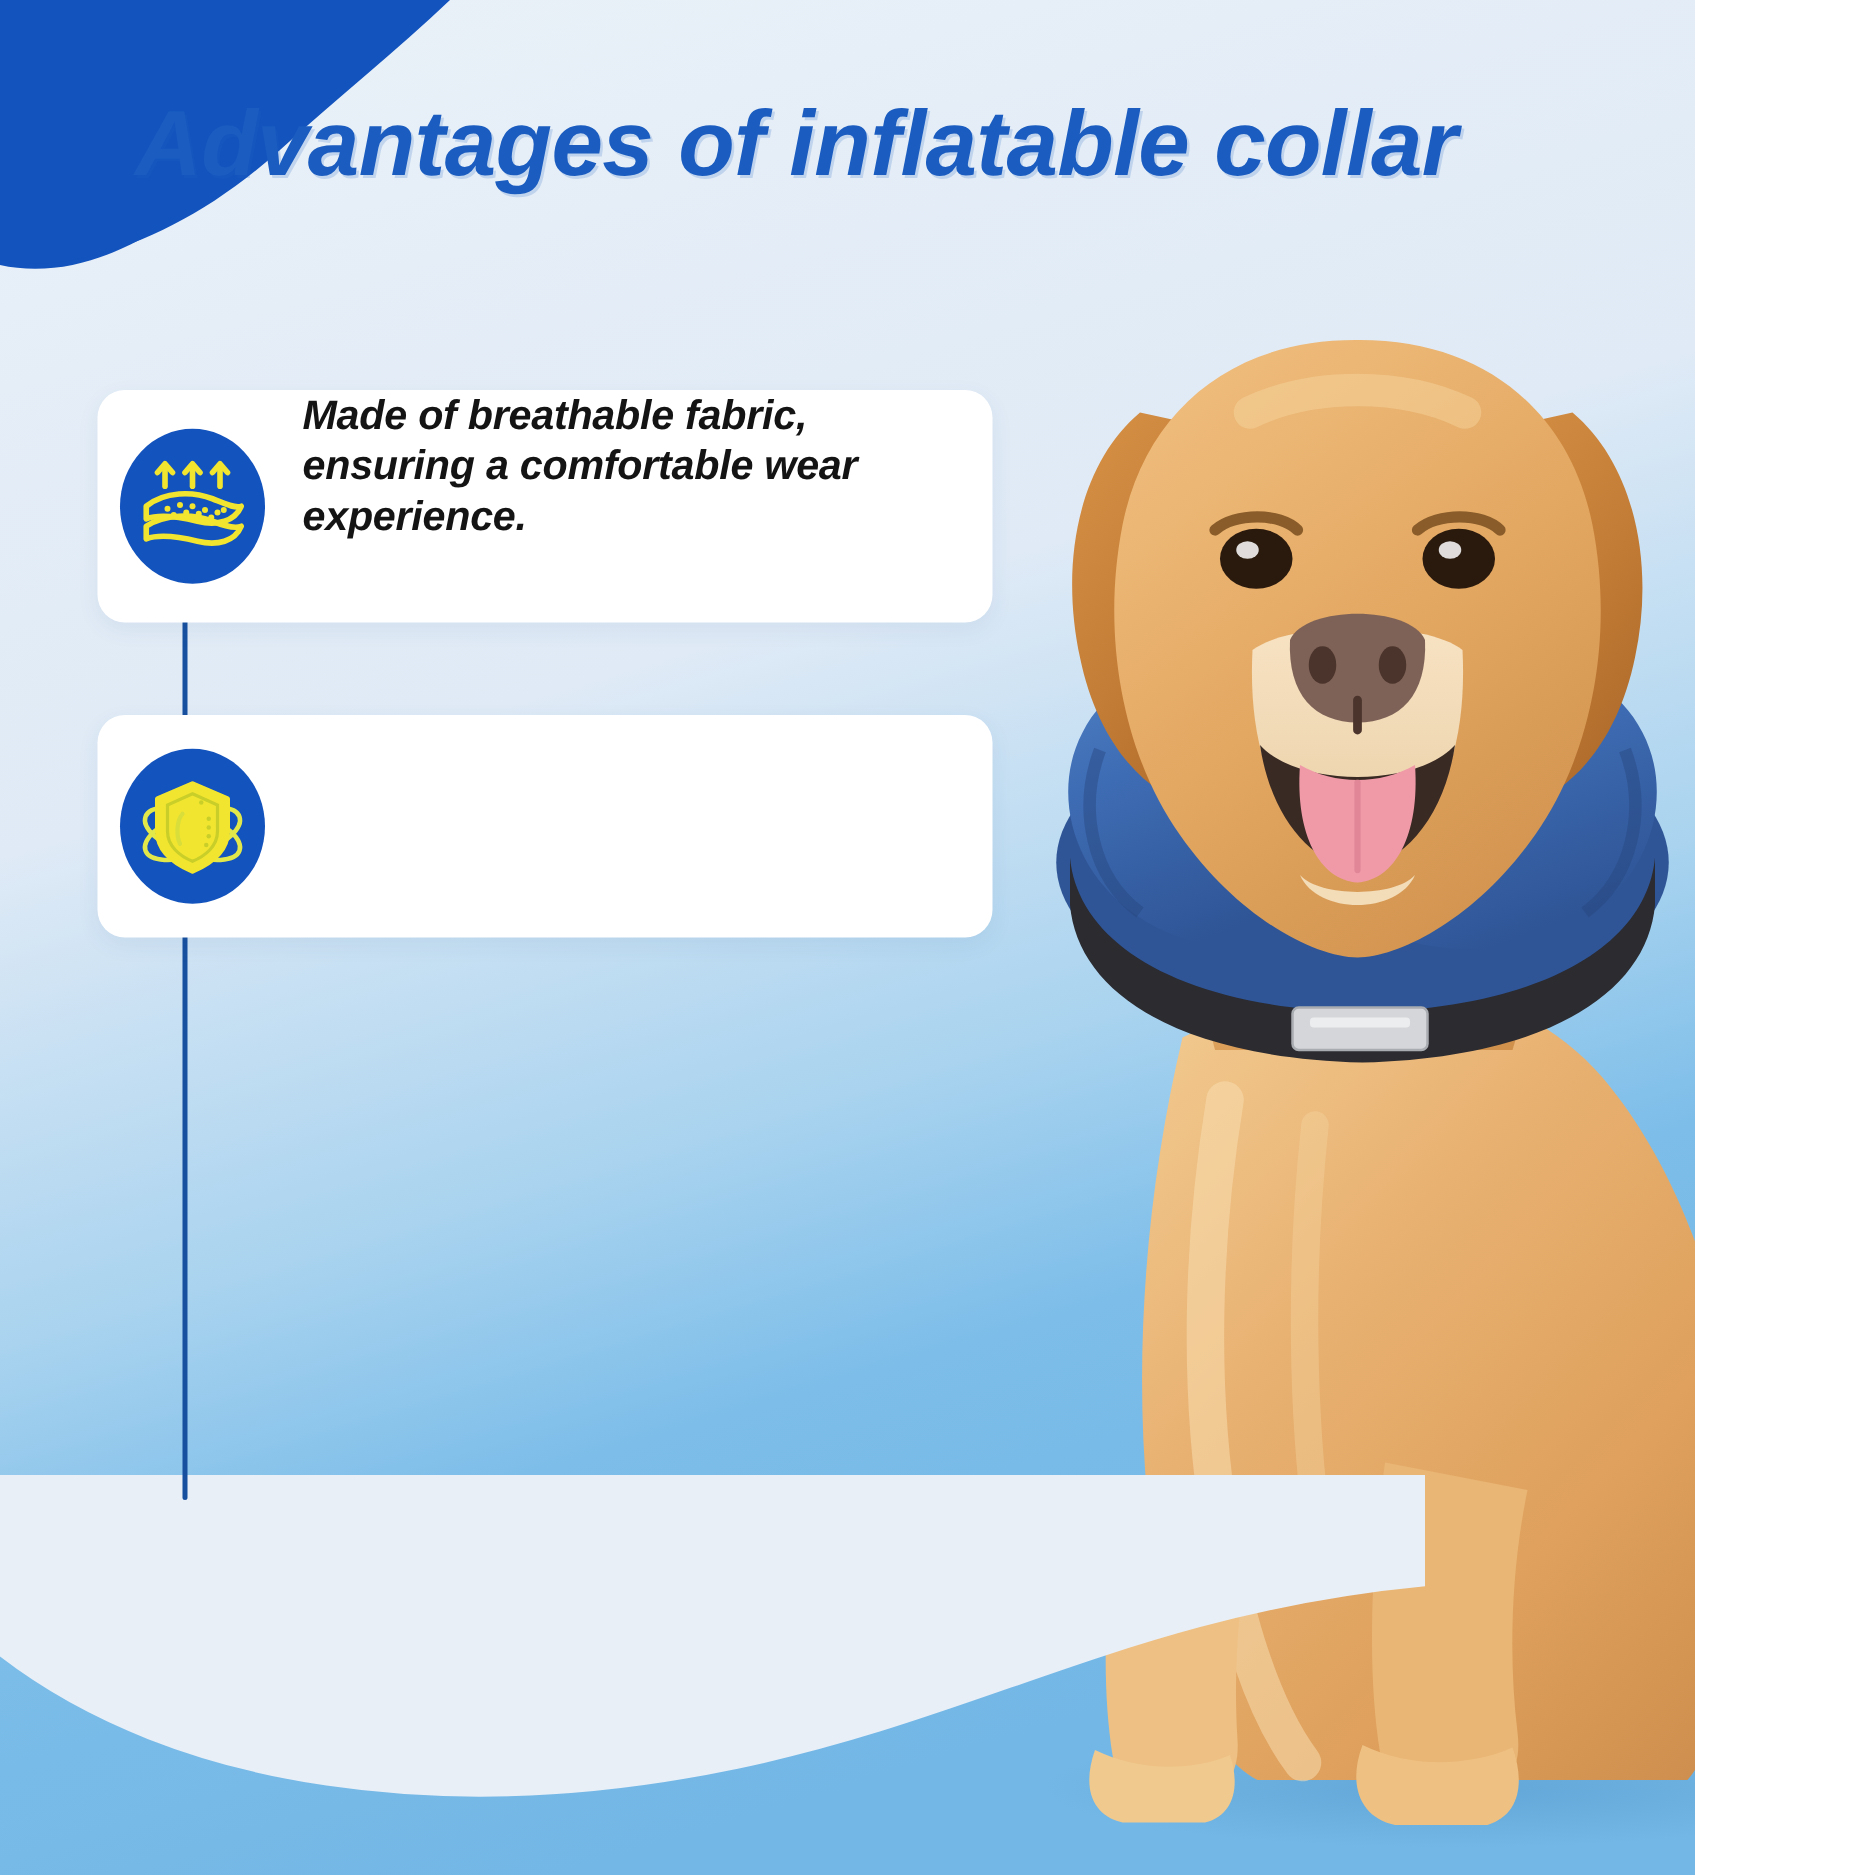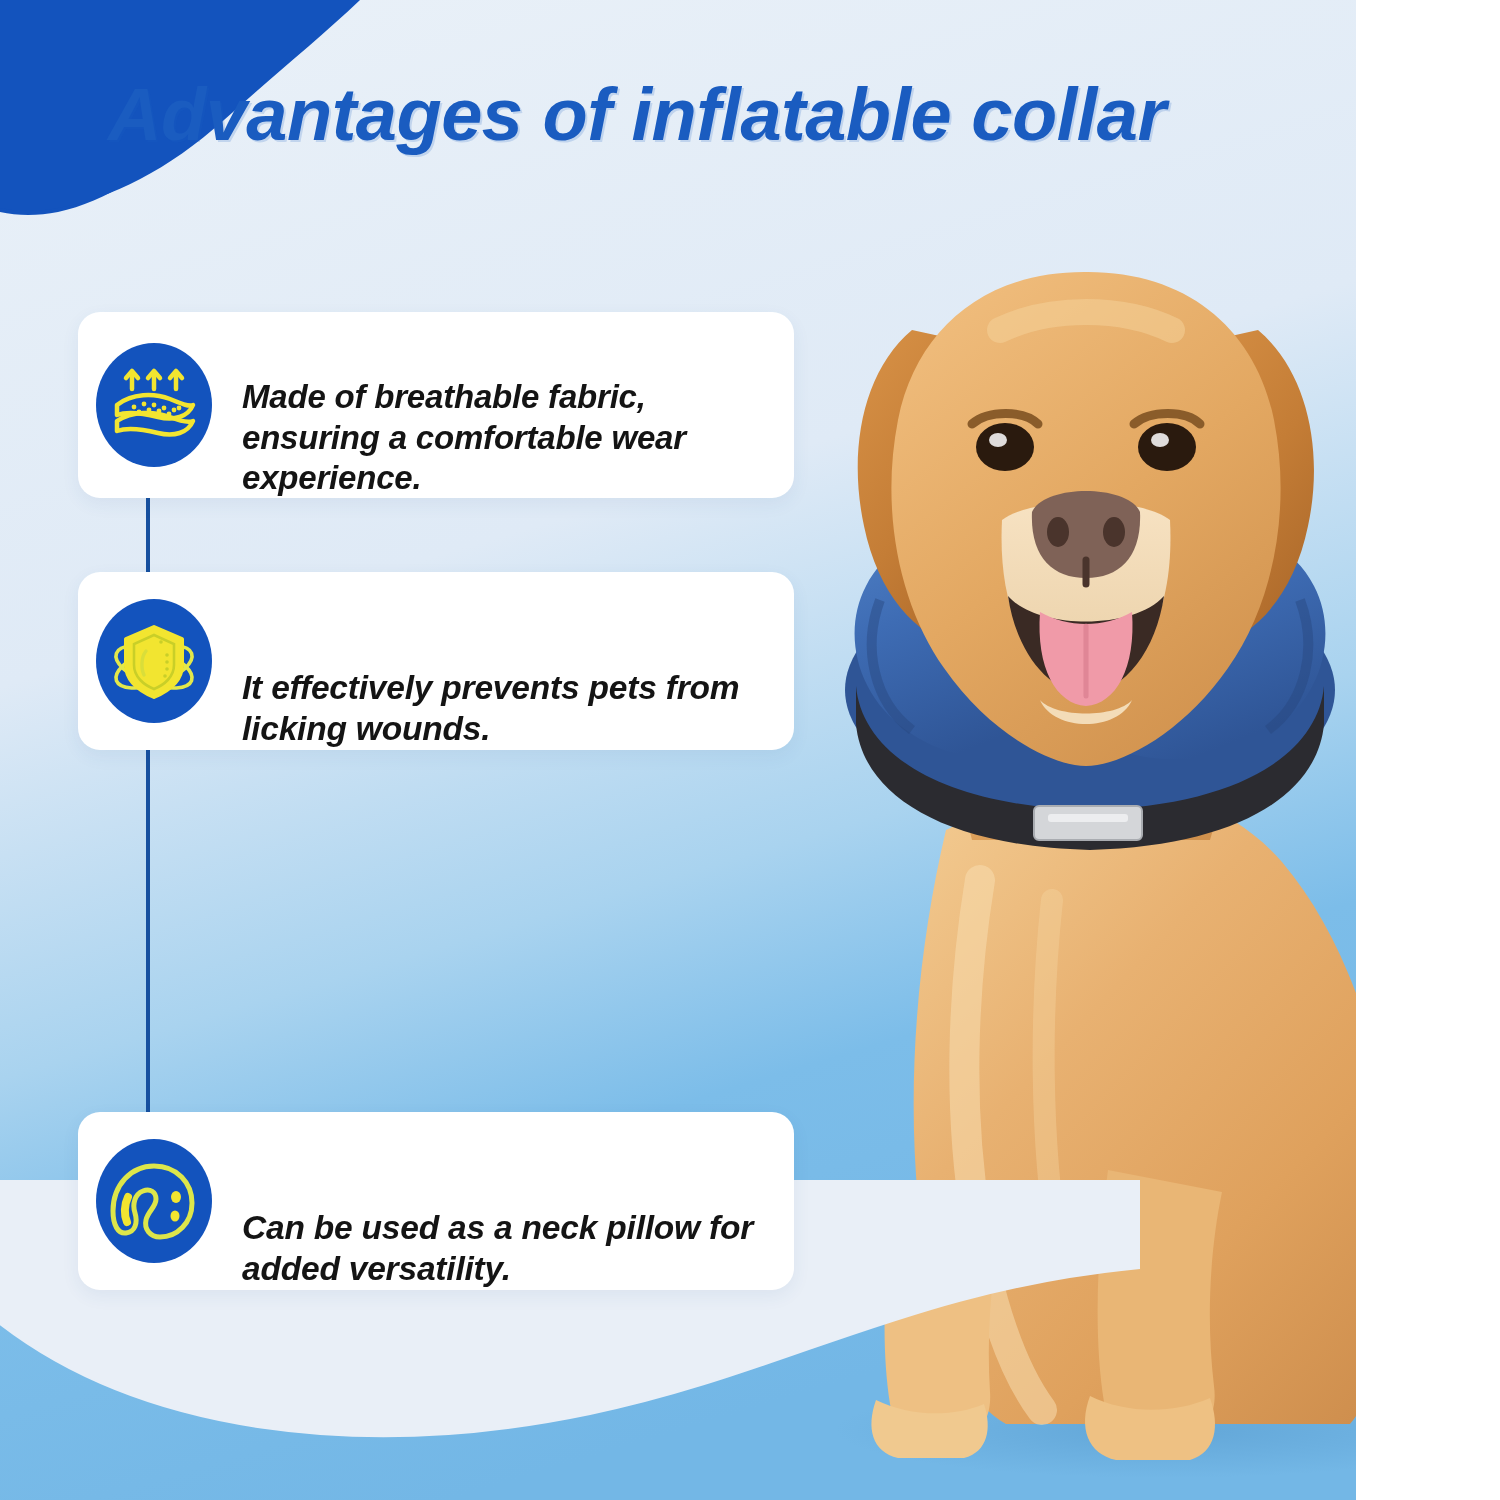--- a/index.html
+++ b/index.html
@@ -68,21 +68,21 @@
   }
 
   .card {
     position: absolute;
     left: 78px;
     width: 716px;
     background: #ffffff;
     border-radius: 22px;
     box-shadow: 0 6px 18px rgba(40,80,140,0.07);
     display: flex;
-    align-items: flex-end;
+    align-items: flex-start;
   }
 
   .card.c1 { top: 312px; height: 186px; }
   .card.c2 { top: 572px; height: 178px; }
   .card.c3 { top: 856px; height: 178px; }
   .card.c4 { top: 1112px; height: 178px; }
 
   .icon-badge {
     position: absolute;
     left: 18px;
@@ -288,30 +288,18 @@
           <path d="M38 36 C33 42 33 54 36 60" fill="none" stroke="#d9de3a" stroke-width="3.4" stroke-linecap="round"></path>
           <g fill="#c9cf28">
             <circle cx="59" cy="40" r="1.8"></circle>
               <circle cx="59" cy="47" r="1.8"></circle>
             <circle cx="59" cy="54" r="1.8"></circle>
               <circle cx="57" cy="61" r="1.8"></circle>
             <circle cx="53" cy="27" r="1.8"></circle>
           </g>
         </svg>
       </div>
-      <div class="card-text">It effectively prevents pets from licking wounds.</div>
     </div>
 
 
-    <div class="card c4">
-      <div class="icon-badge">
-        <svg width="92" height="92" viewBox="0 0 92 92" xmlns="http://www.w3.org/2000/svg">
-          <path d="M46 11 C69 11 84 28 84 48 C84 68 69 82 52 82 C42 82 36 74 38 65 C40 56 48 52 48 44 C48 37 42 33 35 36 C27 39 24 49 27 58 C30 68 27 77 18 78 C10 79 5 70 5 56 C5 30 23 11 46 11 Z" fill="none" stroke="#dde64a" stroke-width="5" stroke-linejoin="round" stroke-linecap="round"></path>
-          <path d="M20 42 C16 50 16 60 19 67" fill="none" stroke="#f2e530" stroke-width="8" stroke-linecap="round"></path>
-          <ellipse cx="68" cy="42" rx="5" ry="6" fill="#f2e530"></ellipse>
-          <ellipse cx="67" cy="61" rx="4.5" ry="5.5" fill="#f2e530"></ellipse>
-        </svg>
-      </div>
-      <div class="card-text">Can be used as a neck pillow for added versatility.</div>
-    </div>
 
   </div>
 </div>
 
 </body></html>

